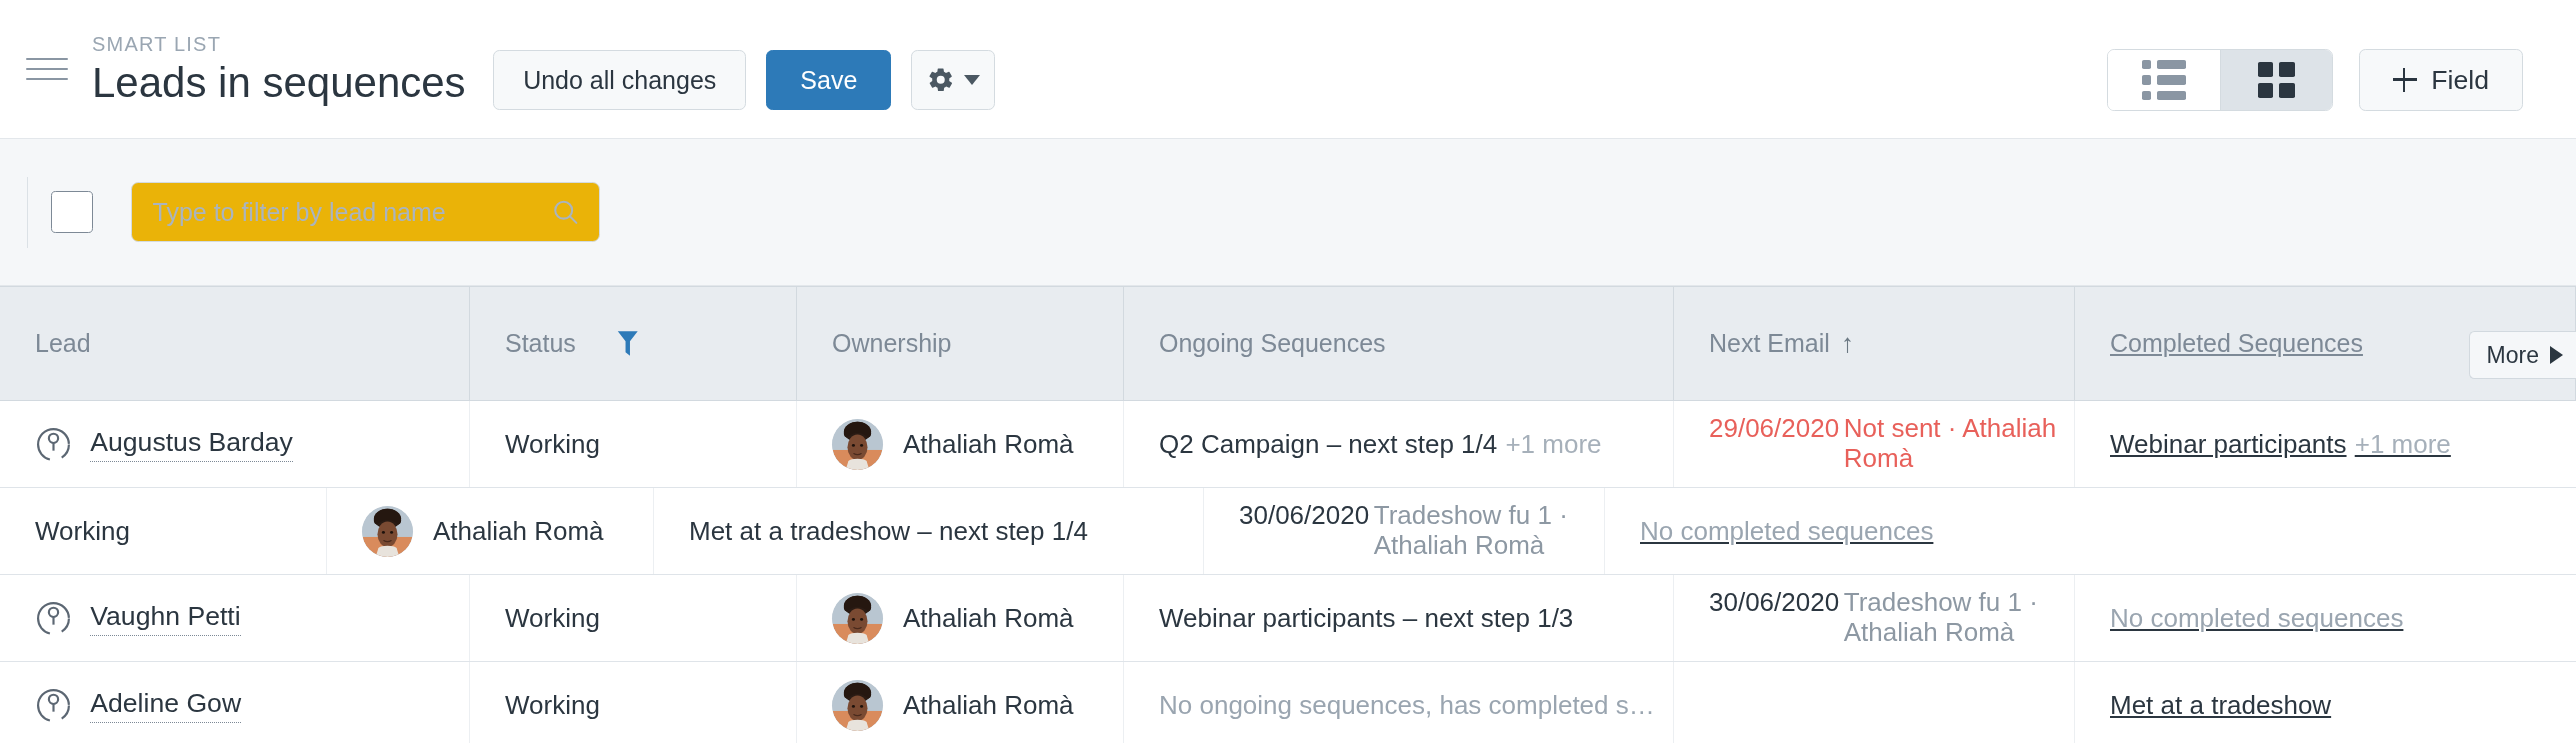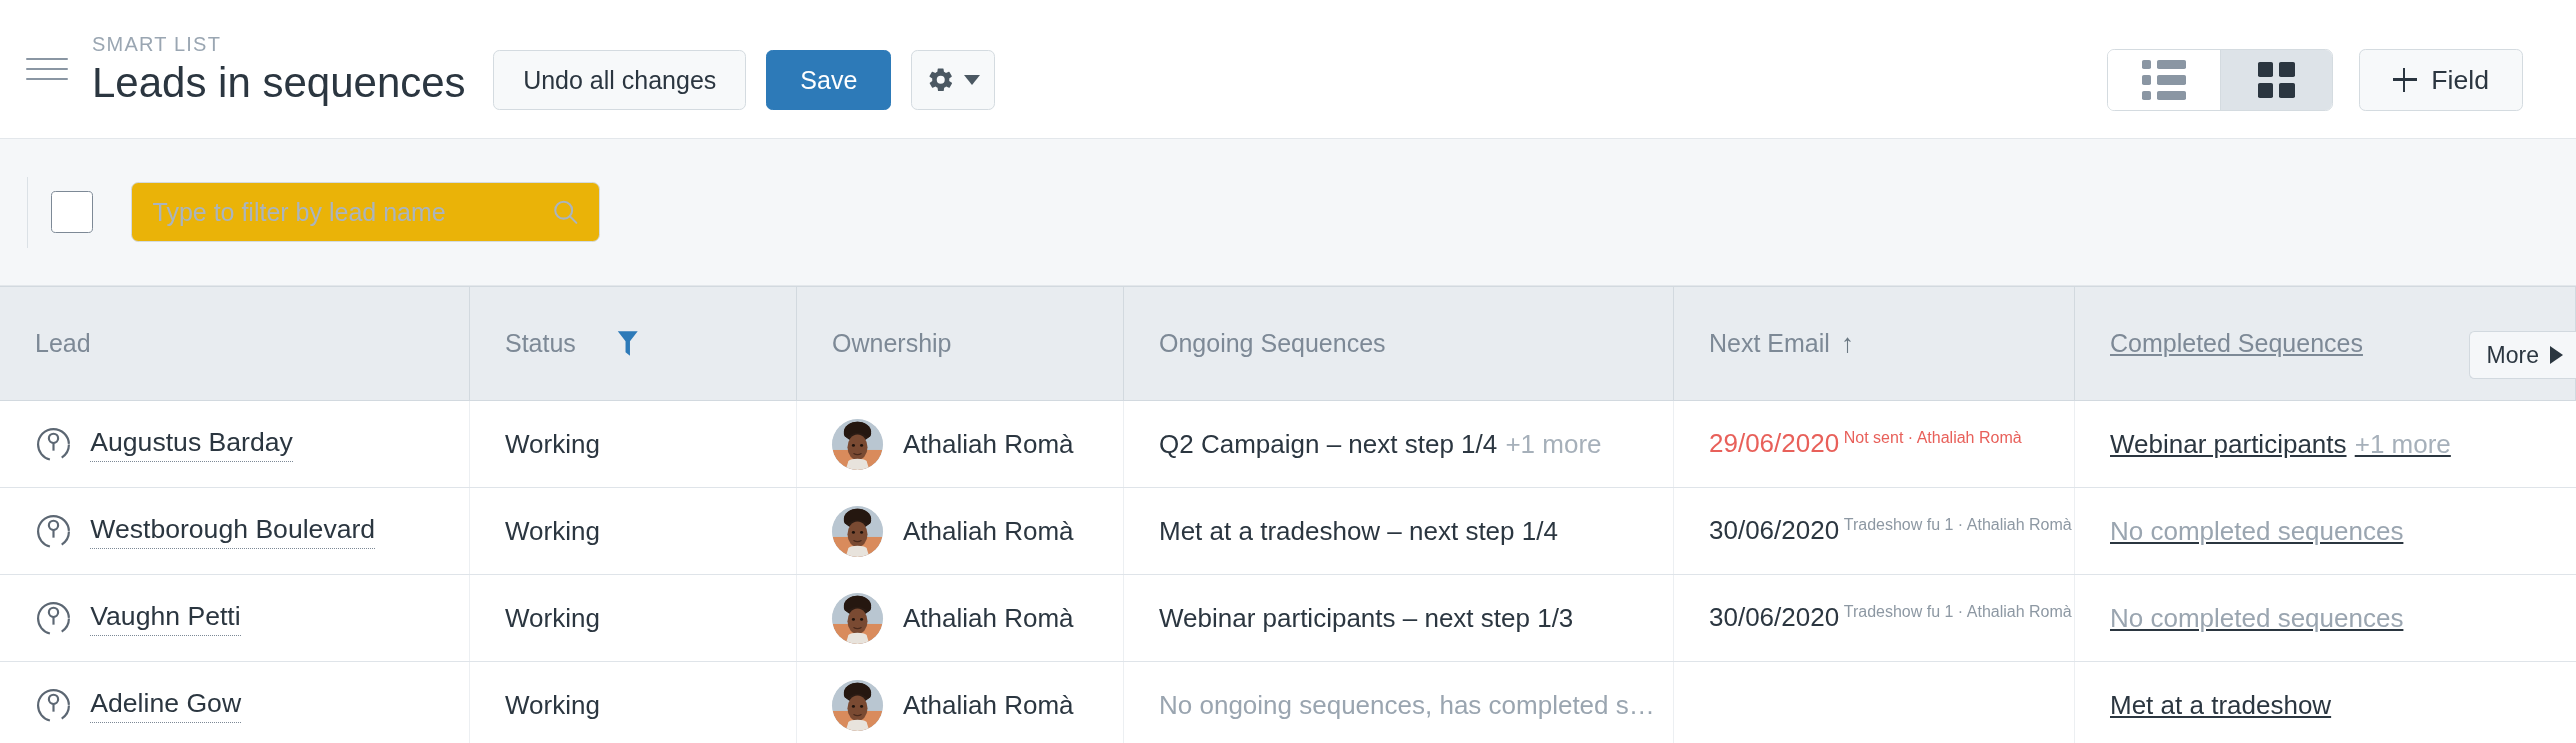--- a/index.html
+++ b/index.html
@@ -195,21 +195,21 @@
   }
   .avatar svg{ display:block; width:51px; height:51px; }
   .own-name{ font-size:26px; color:#2b3640; white-space:nowrap; }
 
   .seq-main{ color:#2b3640; font-size:26px; white-space:nowrap; }
   .seq-more{ color:#a6b0ba; font-size:26px; margin-left:8.2px; }
   .muted{ color:#9aa5b0; }
 
   .next-stack{ display:flex; flex-direction:row; gap:4.6px; line-height:1.15; }
   .next-date{ font-size:26px; color:#2b3640; }
-  .next-sub{ font-size:16px; color:#8d98a3; }
+  .next-sub{ font-size:26px; color:#8d98a3; }
   .alert .next-date, .alert .next-sub{ color:#e8605a; }
 </style>
 </head>
 <body>
 
 <div class="topbar">
 
   <div class="hamburger">
     <span></span>
     <span></span>
@@ -359,30 +359,20 @@
         <span class="next-date">29/06/2020</span>
         <span class="next-sub">Not sent · Athaliah Romà</span>
       </div>
         </div>
     <div class="td c-comp">
       <span class="seq-main ">Webinar participants</span>
           <span class="seq-more">+1 more</span>
     </div>
       </div>
       <div class="trow">
-    <div class="td c-lead">
-      <span class="lead-cell">
-        <svg class="lead-icon" viewBox="0 0 24 24">
-  <circle cx="12" cy="12" r="10" fill="none" stroke="#5c6773" stroke-width="1.4" stroke-dasharray="44 8" stroke-dashoffset="34"></circle>
-  <circle cx="12" cy="8" r="3" fill="none" stroke="#5c6773" stroke-width="1.4"></circle>
-  <line x1="12" y1="11" x2="12" y2="16" stroke="#5c6773" stroke-width="1.4"></line>
-</svg>
-        <a class="lead-name">Westborough Boulevard</a>
-      </span>
-    </div>
     <div class="td c-status">
       <span>Working</span>
     </div>
     <div class="td c-own">
       <span class="own-cell">
         <span class="avatar">
               <svg viewBox="0 0 56 56">
   <defs>
                   <clipPath id="cp1">
                     <circle cx="28" cy="28" r="28"></circle>

